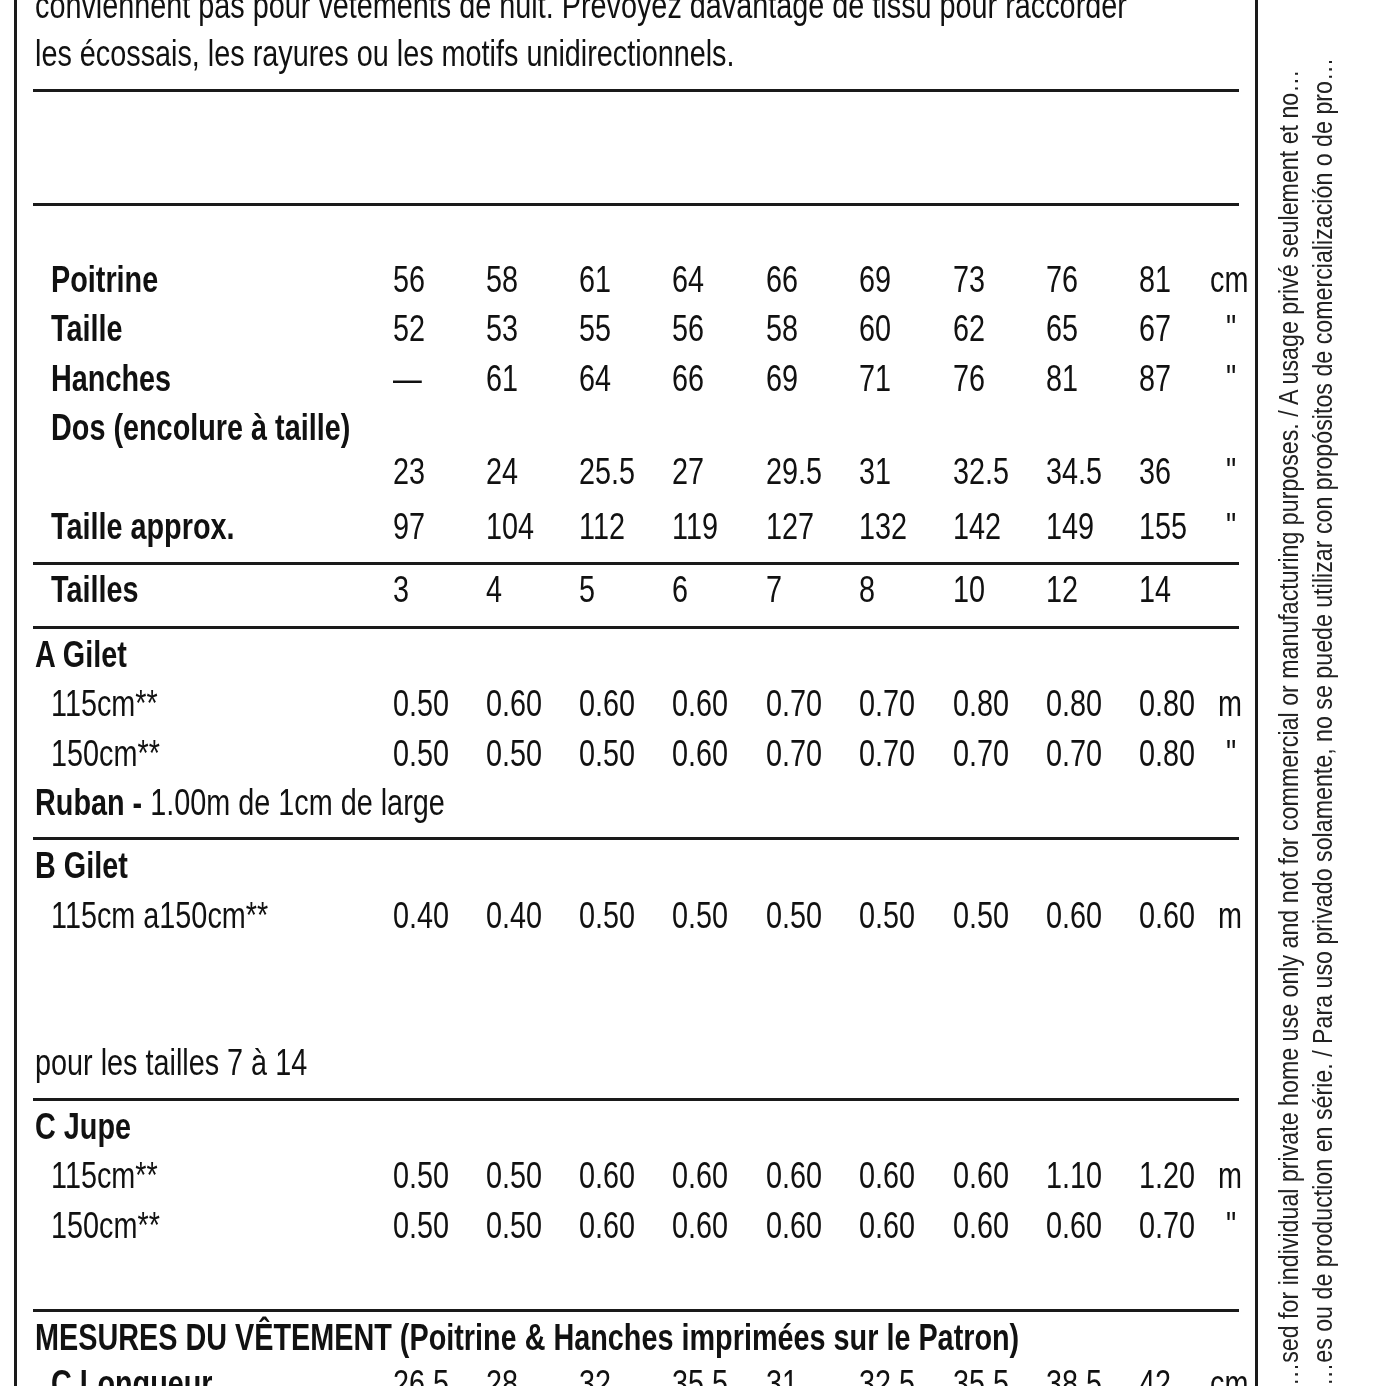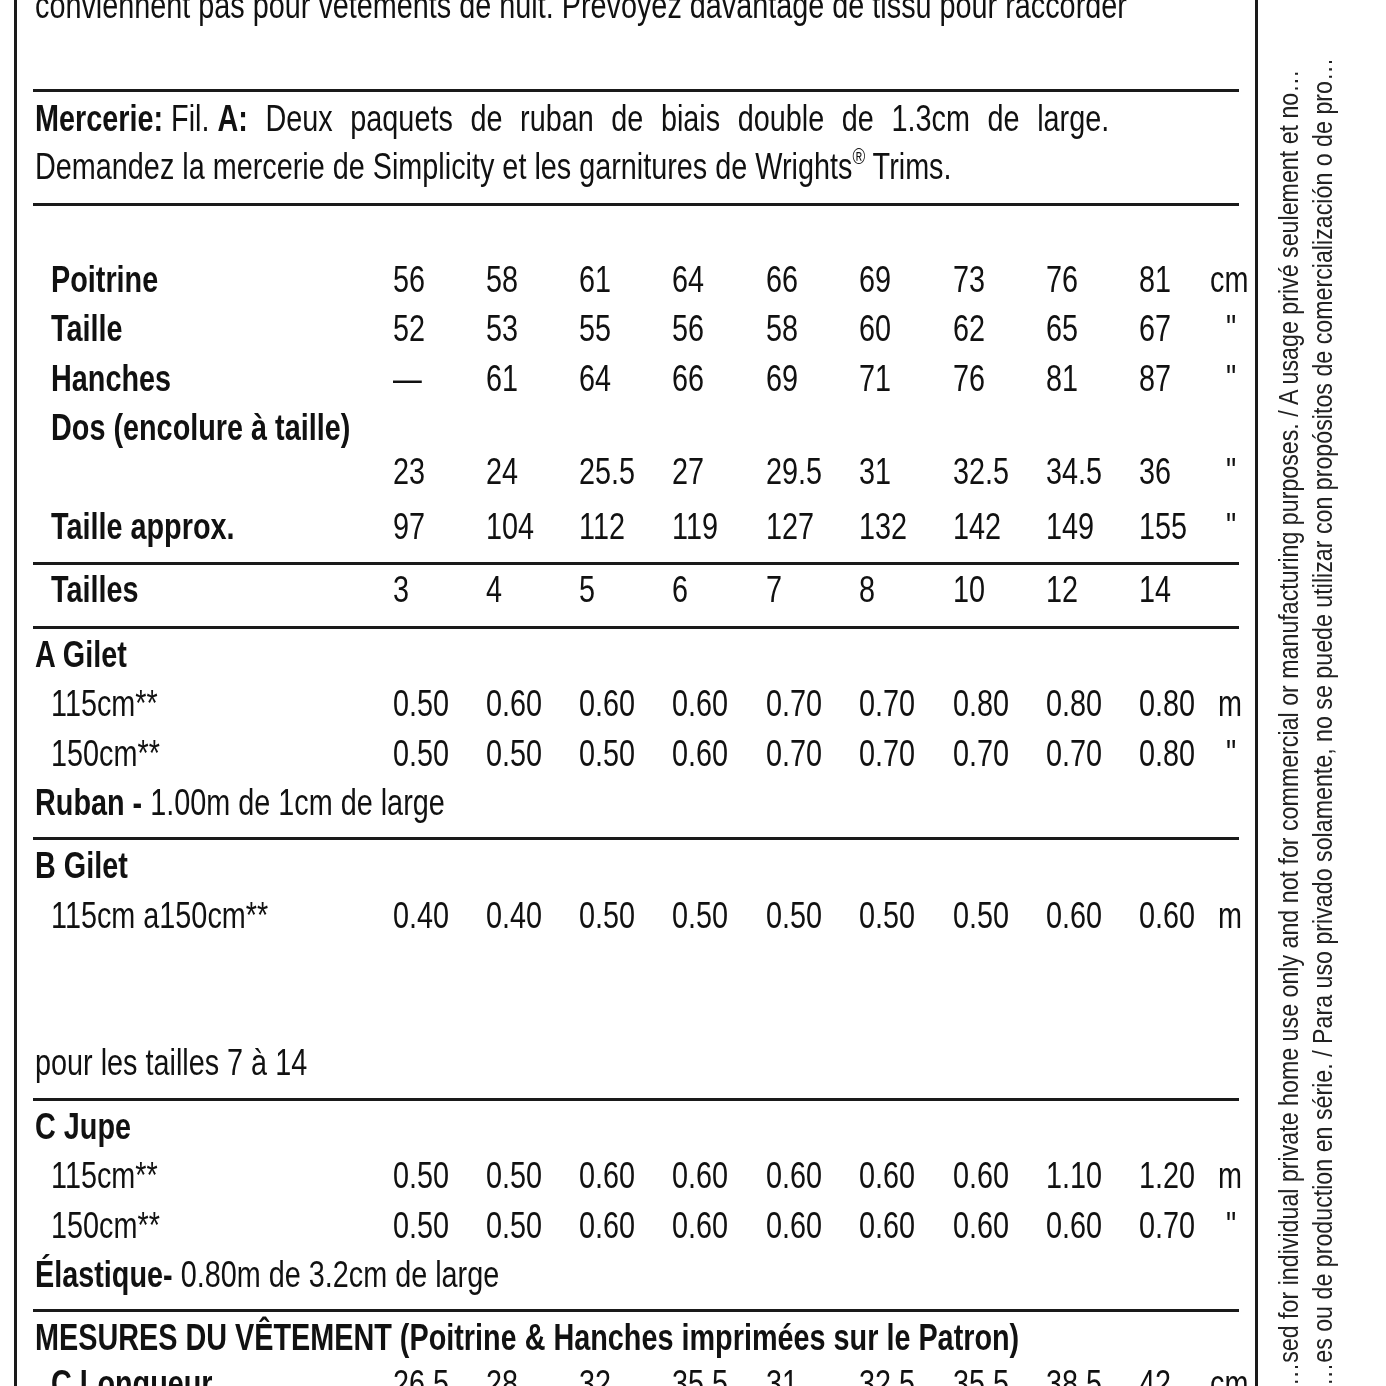--- a/index.html
+++ b/index.html
@@ -31,31 +31,24 @@
   sup { font-size: 60%; vertical-align: 0.7em; line-height: 0; }
 </style>
 </head>
 <body>
 
 <div class="page">
   <div class="left-border"></div>
   <div class="right-border"></div>
 
   <div class="line" style="top:-14px"><span class="w">conviennent pas pour vêtements de nuit. Prévoyez davantage de tissu pour raccorder</span></div>
+  <div class="line" style="top:34px"><span class="w">les écossais, les rayures ou les motifs unidirectionnels.</span></div>
 
   <div class="rule" style="top:89px"></div>
 
-  <div class="line" style="top:99px; width:1203px">
-    <span class="w" style="transform:scaleX(0.80)">
-      <span class="b">Mercerie:</span><span> Fil. </span><span class="b">A:</span><span style="word-spacing:12px"> Deux paquets de ruban de biais double de 1.3cm de large.</span>
-    </span>
-  </div>
-  <div class="line" style="top:147px">
-    <span class="w"><span>Demandez la mercerie de Simplicity et les garnitures de Wrights</span><sup>®</sup><span> Trims.</span></span>
-  </div>
 
   <div class="rule" style="top:203px"></div>
 
   <div id="std-rows">
       <div class="row" style="top: 258px;">
         <span class="lbl b">Poitrine</span>
         <span class="cell" style="left: 377px;">56</span>
         <span class="cell" style="left: 470px;">58</span>
         <span class="cell" style="left: 563px;">61</span>
         <span class="cell" style="left: 656px;">64</span>
@@ -214,21 +207,20 @@
         <span class="cell" style="left: 563px;">0.60</span>
         <span class="cell" style="left: 656px;">0.60</span>
         <span class="cell" style="left: 750px;">0.60</span>
         <span class="cell" style="left: 843px;">0.60</span>
         <span class="cell" style="left: 937px;">0.60</span>
         <span class="cell" style="left: 1030px;">0.60</span>
         <span class="cell" style="left: 1123px;">0.70</span>
         <span class="unit" style="left: 1210px;">"</span>
       </div>
     </div>
-  <div class="line" style="top:1255px"><span class="w"><span class="b">Élastique-</span><span> 0.80m de 3.2cm de large</span></span></div>
 
   <div class="rule" style="top:1309px"></div>
 
   <div class="line" style="top:1318px"><span class="w b"><span>MESURES DU VÊTEMENT</span><span> (Poitrine &amp; Hanches imprimées sur le Patron)</span></span></div>
   <div id="g-rows">
       <div class="row" style="top: 1362px;">
         <span class="lbl b">C Longueur</span>
         <span class="cell" style="left: 377px;">26.5</span>
         <span class="cell" style="left: 470px;">28</span>
         <span class="cell" style="left: 563px;">32</span>

